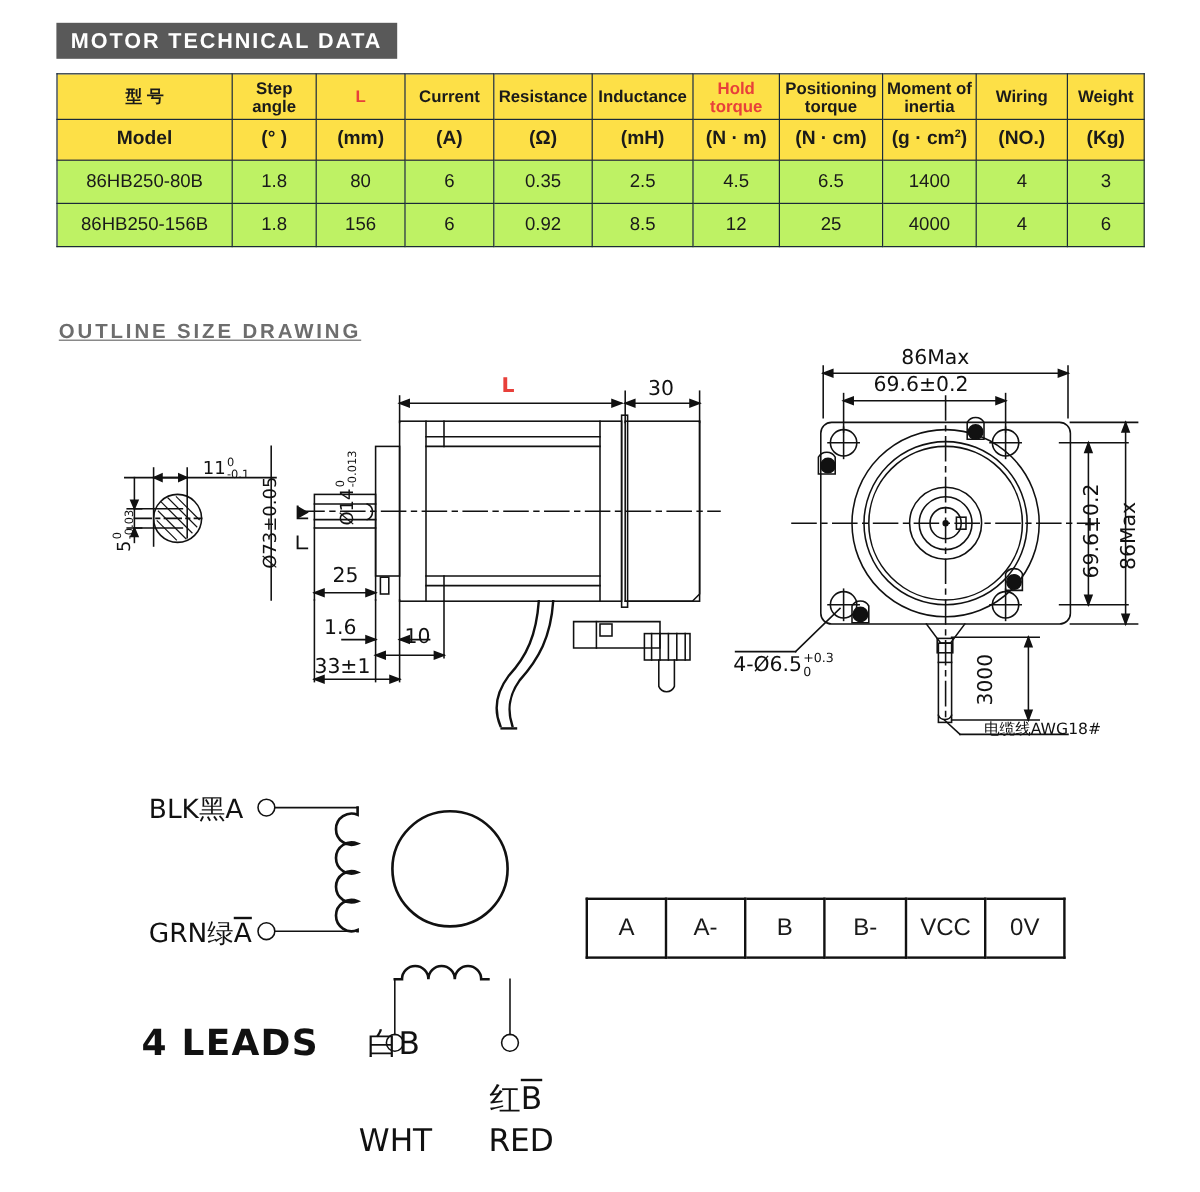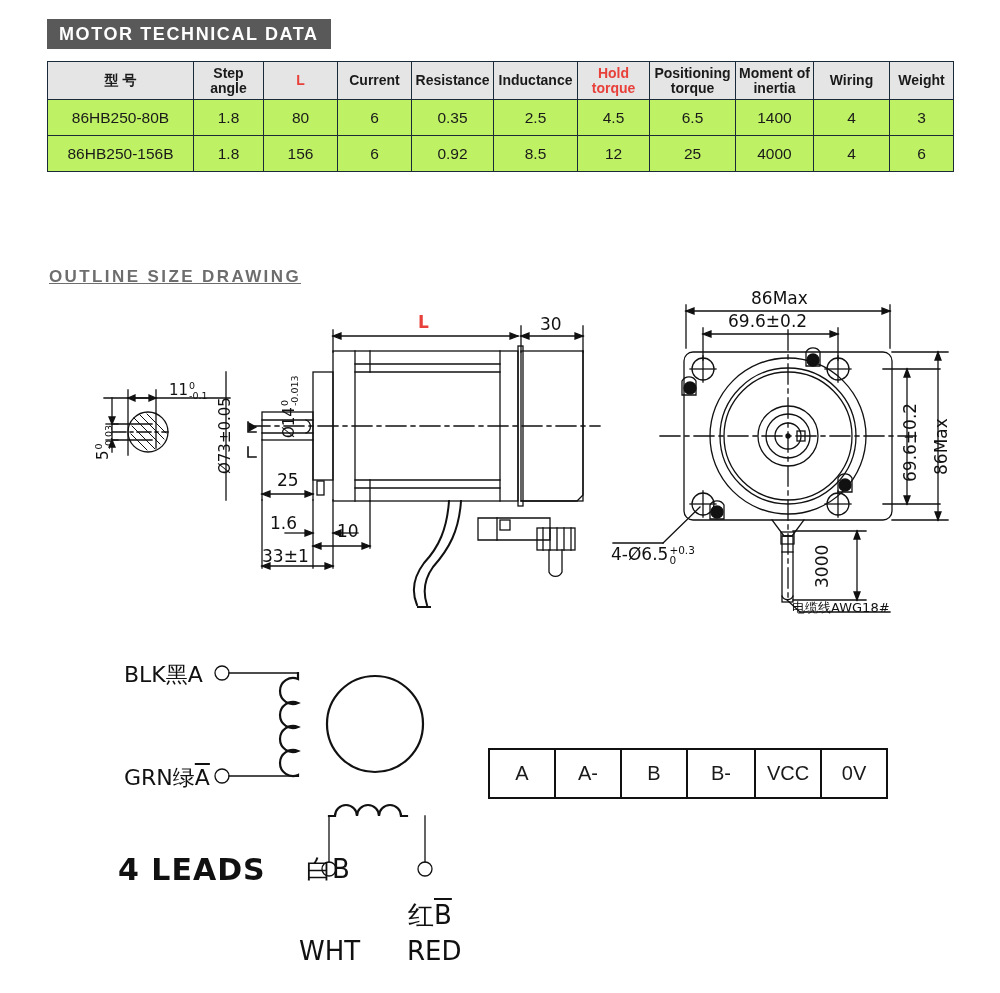--- a/index.html
+++ b/index.html
@@ -33,21 +33,21 @@
     table-layout:fixed;
   }
   .spec-table td,.spec-table th{
     border:1.5px solid #1b2a38;
     text-align:center;
     vertical-align:middle;
     font-size:14.5px;
     padding:0 2px;
   }
   .spec-table thead td{
-    background:#e5e5e5;
+    background:#fde047;
     font-weight:bold;
     font-size:14px;
     line-height:1.06;
   }
   .spec-table thead tr.hrow1 td{height:37px;}
   .spec-table thead tr.hrow2 td{height:33px;font-size:16px;}
   .spec-table tbody td{height:35px;background:#bef264;font-size:15.5px;}
   .spec-table tbody td.model{font-size:15.5px;text-align:center;}
   .red{color:#e8403a;}
   .sup2{font-size:9px;vertical-align:super;}
@@ -92,21 +92,21 @@
     white-space:nowrap;
     font-family:"DejaVu Sans", sans-serif;
   }
   .ovl{ text-decoration:overline; }
   .leads{
     position:absolute;left:118px;top:852px;
     font-size:30px;letter-spacing:1px;color:#111;
     font-family:"DejaVu Sans", sans-serif;
     font-weight:bold;
   }
-  .cn{font-family:"DejaVu Sans", sans-serif;}
+  .cn{font-family:"DejaVu Sans", sans-serif;margin-left:28px;}
 
   
   .dim{
     position:absolute;
     font-size:15px;
     color:#111;
     white-space:nowrap;
     font-family:"DejaVu Sans", sans-serif;
   }
   .dim.red{color:#e8403a;font-weight:bold;font-size:17px;}
@@ -145,20 +145,33 @@
       <td>Step angle</td>
       <td class="red">L</td>
       <td>Current</td>
       <td>Resistance</td>
       <td>Inductance</td>
       <td class="red">Hold torque</td>
       <td>Positioning torque</td>
       <td>Moment of inertia</td>
       <td>Wiring</td>
       <td>Weight</td>
+    </tr>
+    <tr class="hrow2">
+      <td>Model</td>
+      <td>(° )</td>
+      <td>(mm)</td>
+      <td>(A)</td>
+      <td>(Ω)</td>
+      <td>(mH)</td>
+      <td>(N · m)</td>
+      <td>(N · cm)</td>
+      <td>(g · cm<span class="sup2">2</span>)</td>
+      <td>(NO.)</td>
+      <td>(Kg)</td>
     </tr>
   </thead>
   <tbody>
     <tr>
       <td class="model">86HB250-80B</td>
       <td>1.8</td>
       <td>80</td>
       <td>6</td>
       <td>0.35</td>
       <td>2.5</td>

